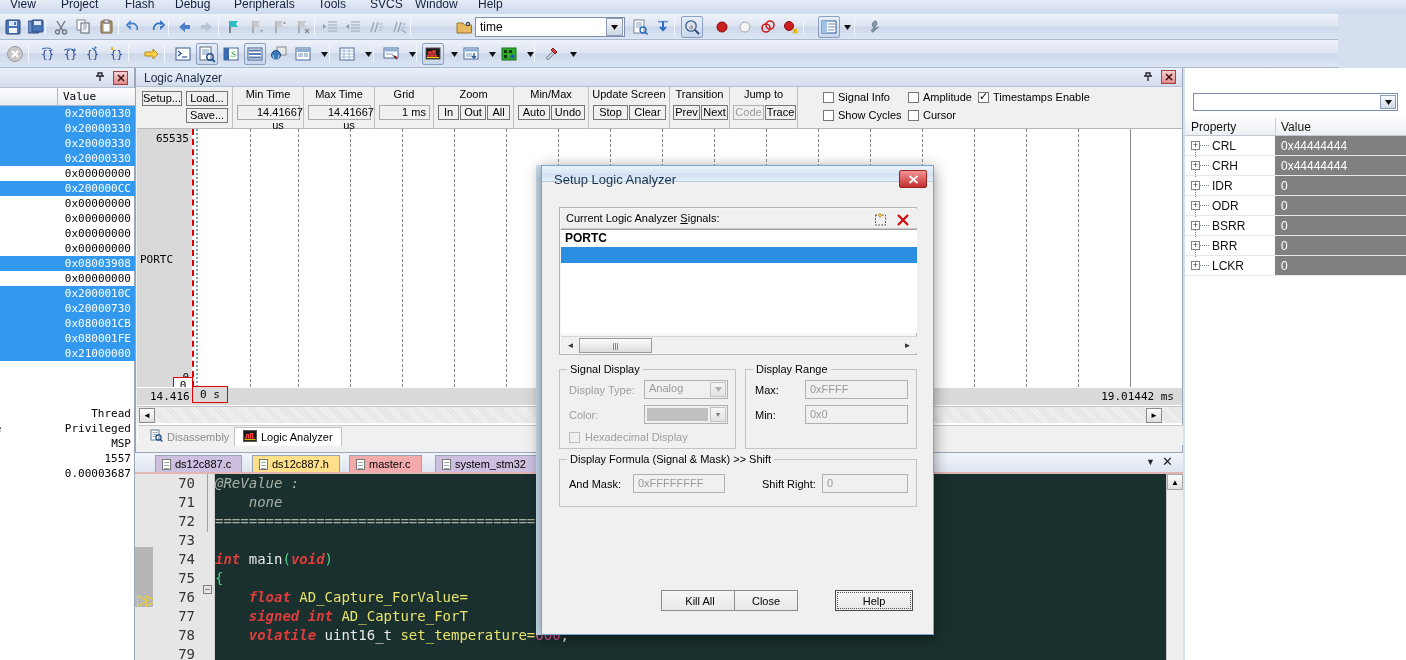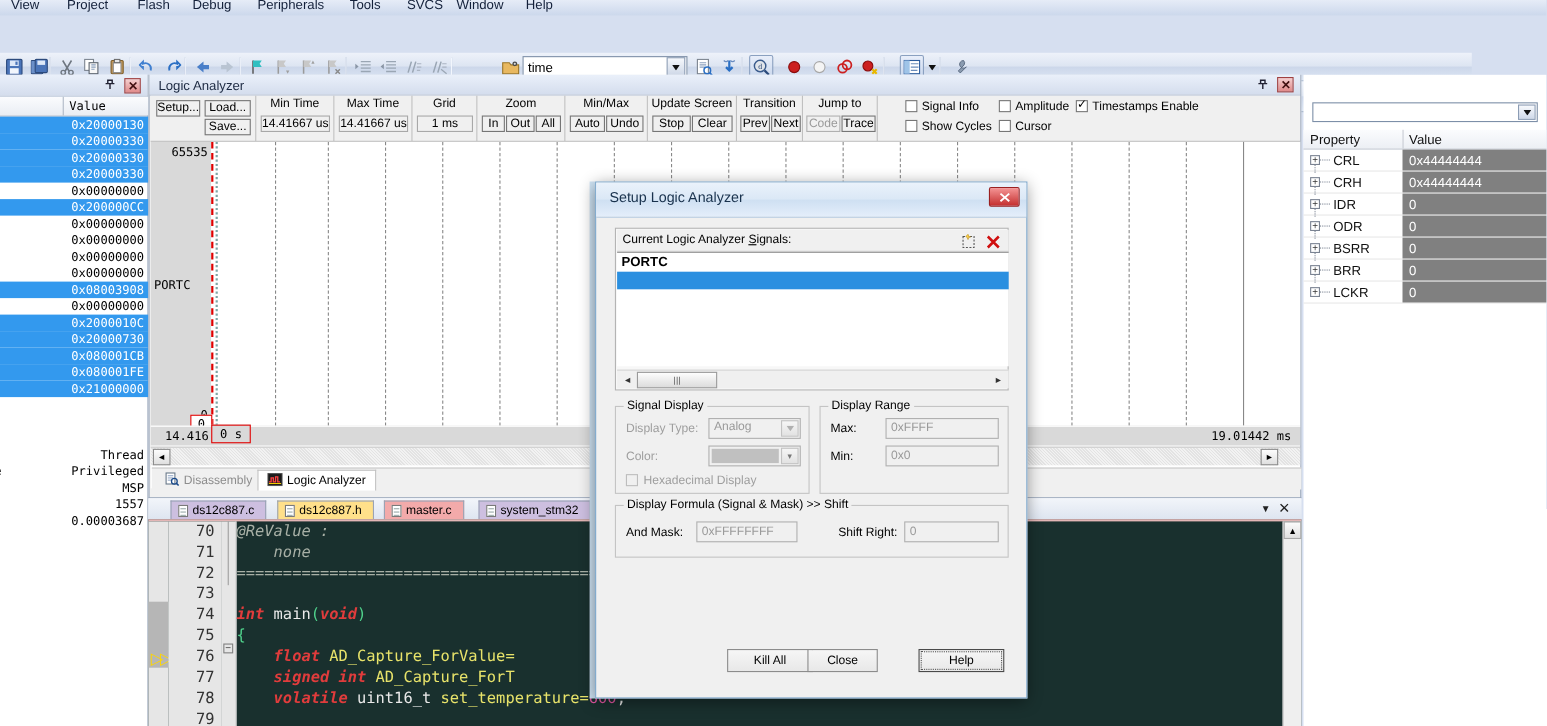--- a/index.html
+++ b/index.html
@@ -22,21 +22,20 @@
   .menubar .mi {
     position: absolute; top: -3px; font-size: 12px; color: #13203a;
     white-space: nowrap;
   }
 
   
   .tbrow {
     position: absolute; left: 0; width: 1338px;
     background: linear-gradient(to bottom,#eef2fa 0%,#dde5f2 48%,#ccd7ea 52%,#dde6f4 100%);
     border-bottom: 1px solid #aab8cd;
-    margin-top: 34px;
   }
   .tbrow1 { top: 14px; height: 26px; }
   .tbrow2 { top: 40px; height: 28px; }
   .tbtn {
     position: absolute; width: 22px; height: 22px; top: 2px;
     display: flex; align-items: center; justify-content: center;
     border: 1px solid transparent; border-radius: 2px;
   }
   .tbtn.framed { border: 1px solid #8aa0c0; background: linear-gradient(to bottom,#e8eefa,#c8d6ec); }
   .tsep {
@@ -134,21 +133,21 @@
   .sbtn {
     position: absolute; height: 15px;
     background: #f0f0f0; border: 1px solid #767676;
     font-size: 11px; color: #000; text-align: center; line-height: 13px;
     font-family: "Liberation Sans", sans-serif;
   }
   .sbtn.dis { color: #9a9a9a; border-color: #b0b0b0; }
   .tfield {
     position: absolute; height: 15px;
     background: #f0f0f0; border: 1px solid #a8a8a8;
-    font-size: 11px; color: #000; text-align: center; line-height: 13px;
+    font-size: 11px; color: #000; text-align: center; line-height: 13px; padding-left: 19px;
   }
   .cbx-wrap { position: absolute; font-size: 11px; color: #000; white-space: nowrap; }
   .cbx {
     display: inline-block; width: 11px; height: 11px; vertical-align: -2px;
     background: #fff; border: 1px solid #767676; margin-right: 4px; position: relative;
   }
   .cbx.on::after {
     content: "✓"; position: absolute; left: 0px; top: -3px;
     font-size: 11px; color: #000; line-height: 13px;
   }
@@ -349,21 +348,21 @@
   .rp-row .vcell span { position: absolute; left: 6px; top: 3px; font-size: 12px; color: #fff; }
 
   
   .dlg {
     position: absolute; left: 541px; top: 165px; width: 393px; height: 470px;
     background: #f0f0f0;
     border: 1px solid #7aa6cc;
     box-shadow: 0 3px 14px rgba(0,0,0,0.45);
   }
   .dlg-title {
-    position: absolute; left: 0; top: 0; width: 391px; height: 32px;
+    position: absolute; left: 0; top: 0; width: 391px; height: 16px;
     background: linear-gradient(to bottom,#eaf2fb 0%,#dbe8f6 48%,#cfe0f2 52%,#e4eefb 100%);
     border-bottom: 1px solid #b9cde2;
   }
   .dlg-title .t { position: absolute; left: 12px; top: 6px; font-size: 13px; color: #19324d; }
   .dlg-x {
     position: absolute; right: 6px; top: 4px; width: 28px; height: 18px;
     background: linear-gradient(to bottom,#f49494,#c42f2f);
     border: 1px solid #9a2020; border-radius: 2px;
     display: flex; align-items: center; justify-content: center;
     color: #fff; font-size: 12px; font-weight: bold; line-height: 1;

